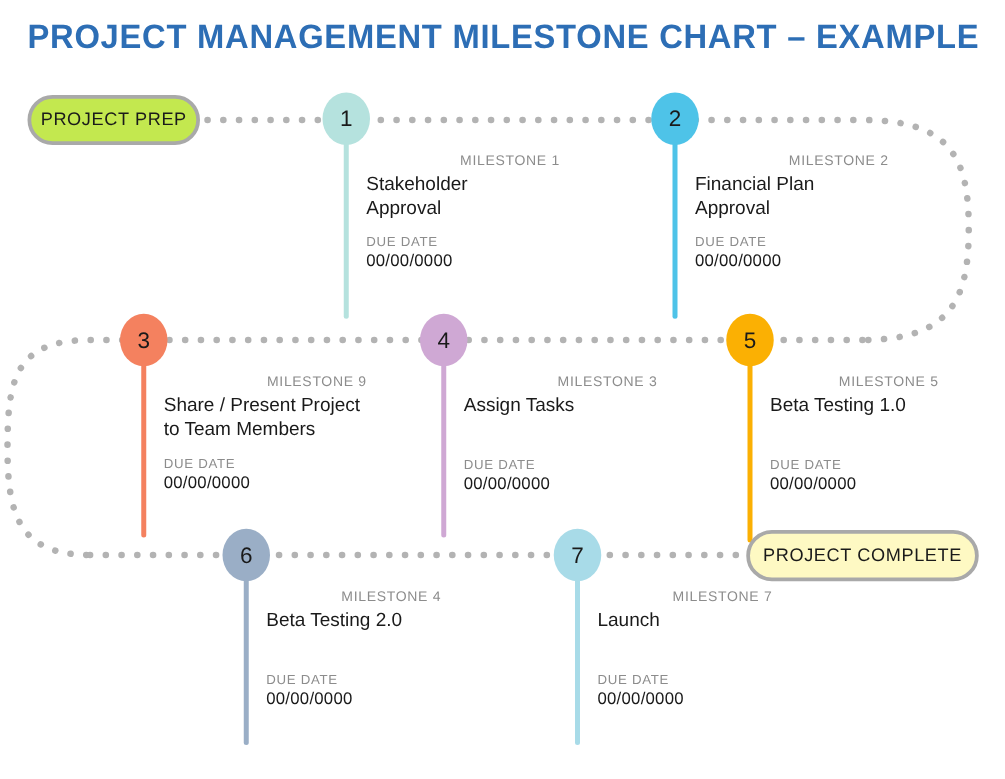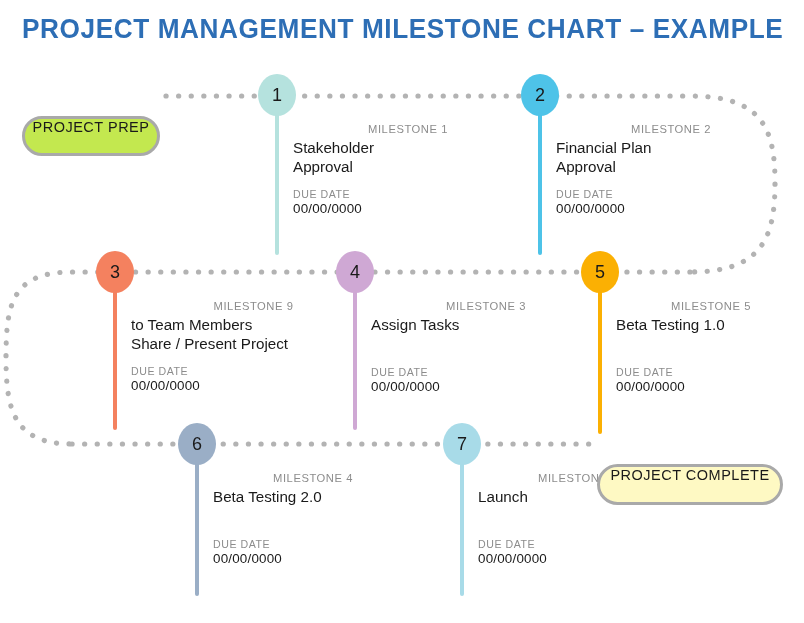--- a/index.html
+++ b/index.html
@@ -48,29 +48,28 @@
     stroke: #b3b3b3;
     stroke-width: 5.2;
     stroke-linecap: round;
     stroke-dasharray: 0.1 12.5;
   }
 
   
   .pill {
     position: absolute;
     display: flex;
-    align-items: flex-start;
+    align-items: center;
     justify-content: center;
     border-radius: 999px;
     border: 3px solid #a9a9a9;
     color: #1a1a1a;
     font-size: 14.5px;
     letter-spacing: 0.5px;
     white-space: nowrap;
-    margin-top: 40px;
   }
   #pill-start {
     left: 22px; top: 76px;
     width: 138px; height: 40px;
     background: #c3e84f;
   }
   #pill-end {
     left: 597px; top: 424px;
     width: 186px; height: 41px;
     background: #fef9c3;
@@ -192,22 +191,22 @@
   </div>
 
   <div class="milestone" style="left:113px; top:272px;">
     <div class="ms-stem" style="background:#f4815f; height:146px;"></div>
     <div class="ms-circle" style="background:#f4815f;">
       <span>3</span>
     </div>
     <div class="ms-body" style="width:245px;">
       <div class="ms-label">MILESTONE 9</div>
       <div class="ms-name">
+        <div>Share / Present  Project</div>
         <div>to Team Members</div>
-        <div>Share / Present  Project</div>
       </div>
       <div style="height:9px;"></div>
       <div class="ms-due-label">DUE DATE</div>
       <div class="ms-due-value">00/00/0000</div>
     </div>
   </div>
 
   <div class="milestone" style="left:353px; top:272px;">
     <div class="ms-stem" style="background:#cfa8d4; height:146px;"></div>
     <div class="ms-circle" style="background:#cfa8d4;">

